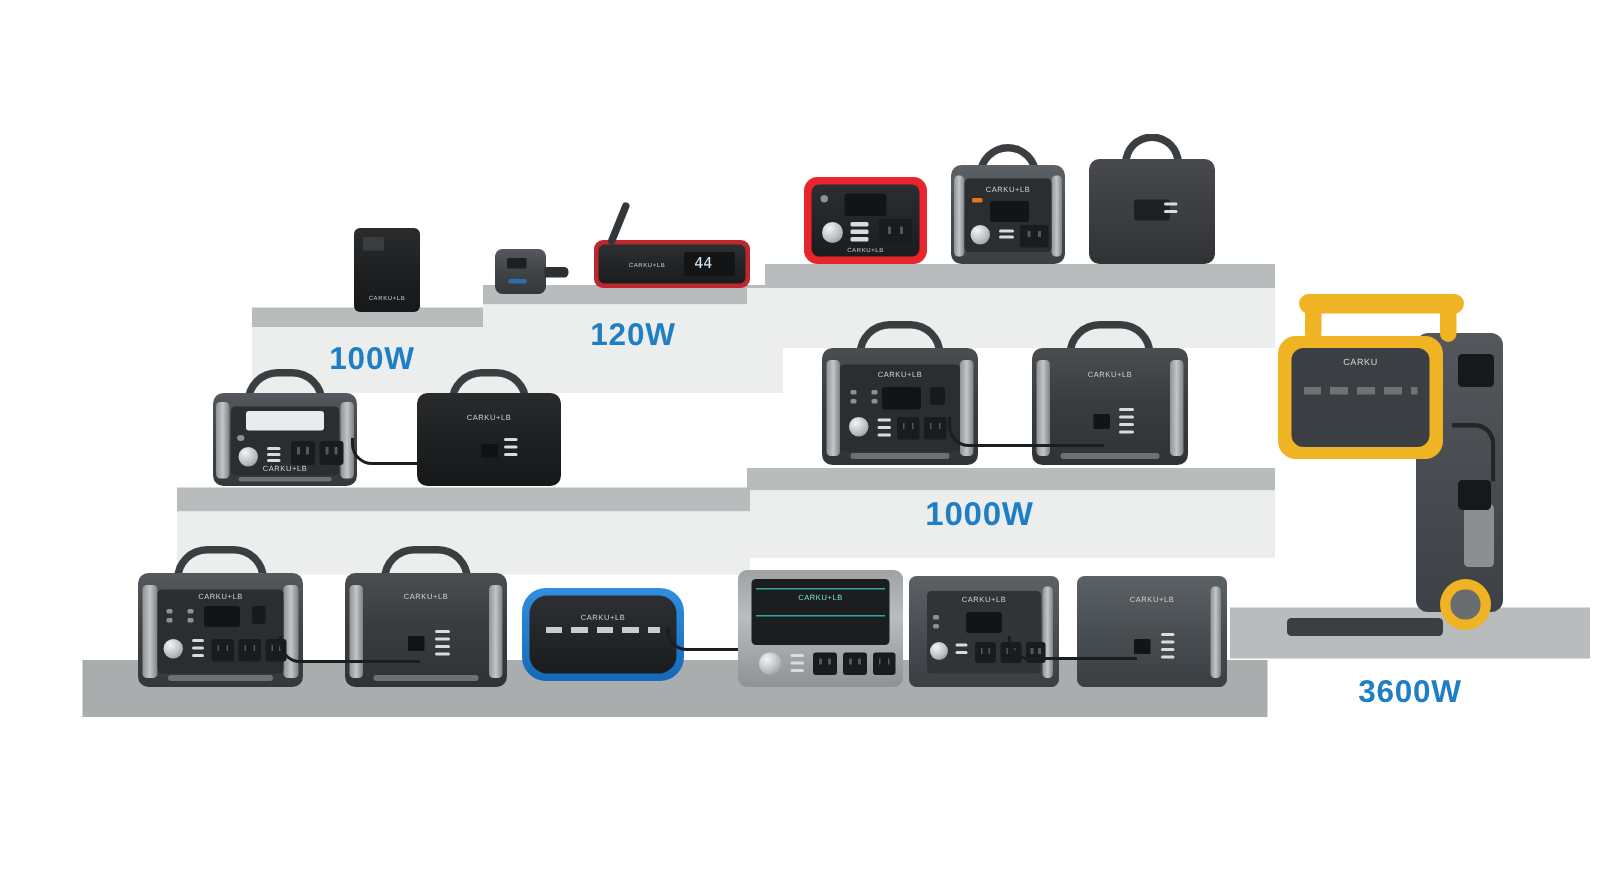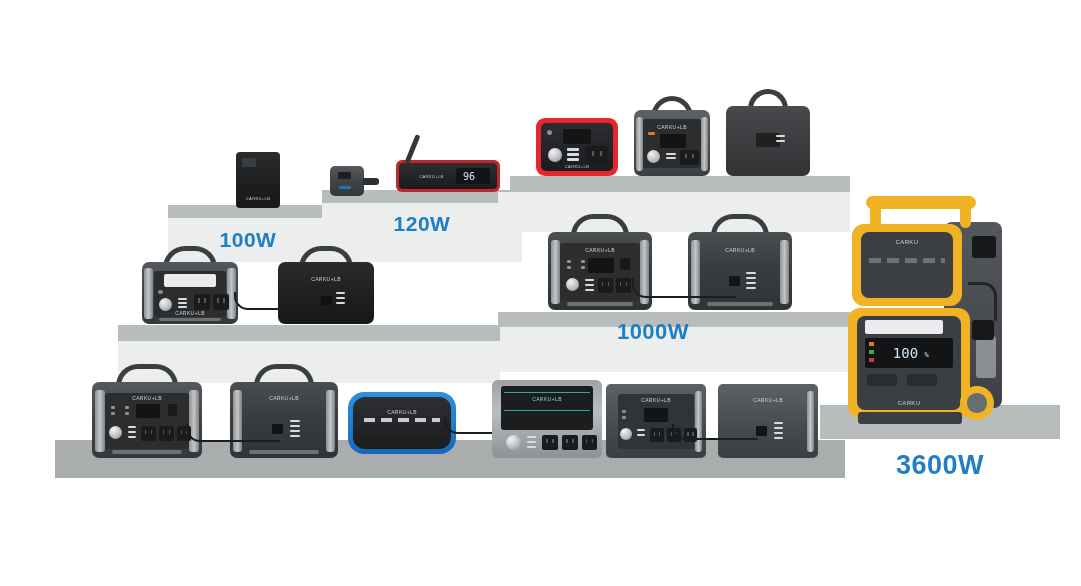--- a/index.html
+++ b/index.html
@@ -114,21 +114,21 @@
     <div style="position:absolute;left:9px;top:20px;width:12px;height:3px;background:#2b6fb0;border-radius:1px;"></div>
     <div style="position:absolute;left:33px;top:12px;width:16px;height:7px;background:#2d3032;
                 border-radius:0 3px 3px 0;"></div>
   </div>
 
   <div class="unit" style="left:396px;top:160px;width:104px;height:32px;">
     <div style="position:absolute;left:0;top:0;right:0;bottom:0;background:#c0272d;border-radius:6px;"></div>
     <div style="position:absolute;left:3px;top:3px;right:3px;bottom:3px;
                 background:linear-gradient(180deg,#2c2e30,#1a1c1e);border-radius:4px;"></div>
     <div class="screen" style="left:60px;top:8px;width:34px;height:16px;">
-      <div class="num" style="font-size:10px;left:38%;">96</div>
+      <div class="num" style="font-size:10px;left:38%;">44</div>
     </div>
     <div class="logo" style="left:34%;top:14px;font-size:4px;">CARKU+LB</div>
 
     <div style="position:absolute;left:14px;top:-26px;width:5px;height:30px;background:#34373a;
                 border-radius:3px;transform:rotate(22deg);"></div>
   </div>
 
   <div class="unit" style="left:536px;top:118px;width:82px;height:58px;">
     <div class="bezel-red"></div>
     <div style="position:absolute;left:5px;top:5px;right:5px;bottom:5px;
@@ -333,52 +333,36 @@
     <div class="ytele" style="left:112px;top:6px;width:11px;height:26px;"></div>
 
     <div class="ybody" style="left:4px;top:28px;width:110px;height:82px;">
       <div class="yinner" style="left:9px;top:8px;right:9px;bottom:8px;">
         <div class="logo" style="top:7px;font-size:6px;">CARKU</div>
         <div style="position:absolute;left:8px;top:26px;right:8px;height:5px;
                     background:repeating-linear-gradient(90deg,#6e7275 0 12px,transparent 12px 18px);"></div>
       </div>
     </div>
 
-    <div class="ybody" style="left:0px;top:112px;width:122px;height:110px;">
-      <div class="yinner" style="left:9px;top:8px;right:9px;bottom:8px;">
-        <div style="position:absolute;left:8px;top:4px;right:18px;height:14px;
-                    background:#e9ebec;border-radius:2px;"></div>
-        <div class="screen" style="left:8px;top:22px;right:8px;height:30px;">
-          <div class="num" style="font-size:14px;left:46%;">100</div>
-          <div class="num" style="font-size:7px;left:70%;top:56%;">%</div>
-          <div style="position:absolute;left:4px;top:4px;width:5px;height:4px;background:#e4761f;"></div>
-          <div style="position:absolute;left:4px;top:12px;width:5px;height:4px;background:#3fae4a;"></div>
-          <div style="position:absolute;left:4px;top:20px;width:5px;height:4px;background:#d8373a;"></div>
-        </div>
-        <div style="position:absolute;left:10px;top:58px;width:30px;height:12px;background:#2a2c2e;border-radius:2px;"></div>
-        <div style="position:absolute;left:50px;top:58px;width:30px;height:12px;background:#2a2c2e;border-radius:2px;"></div>
-        <div class="logo" style="bottom:4px;font-size:6px;">CARKU</div>
-      </div>
-    </div>
 
     <div class="vent" style="left:128px;top:140px;width:20px;height:42px;"></div>
 
     <div style="position:absolute;left:124px;top:40px;width:24px;height:22px;background:#16181a;border-radius:3px;"></div>
     <div style="position:absolute;left:124px;top:124px;width:22px;height:20px;background:#16181a;border-radius:3px;"></div>
 
     <div style="position:absolute;left:120px;top:86px;width:26px;height:36px;
                 border:3px solid #232528;border-left:none;border-bottom:none;
                 border-radius:0 14px 0 0;"></div>
 
     <div class="ywheel" style="left:112px;top:190px;width:34px;height:34px;">
         <i></i>
       </div>
 
     <div style="position:absolute;left:10px;top:216px;width:104px;height:12px;
                 background:#3b3e42;border-radius:3px;"></div>
   </div>
 
   <div class="wlabel" style="left:198px;top:228px;width:100px;font-size:21px;">100W</div>
   <div class="wlabel" style="left:372px;top:212px;width:100px;font-size:21px;">120W</div>
-  <div class="wlabel" style="left:588px;top:319px;width:130px;font-size:22px;">1000W</div>
-  <div class="wlabel" style="left:875px;top:450px;width:130px;font-size:27px;">3600W</div>
+  <div class="wlabel" style="left:588px;top:330px;width:130px;font-size:22px;">1000W</div>
+  <div class="wlabel" style="left:875px;top:450px;width:130px;font-size:21px;">3600W</div>
 
 </div>
 
 </body></html>

